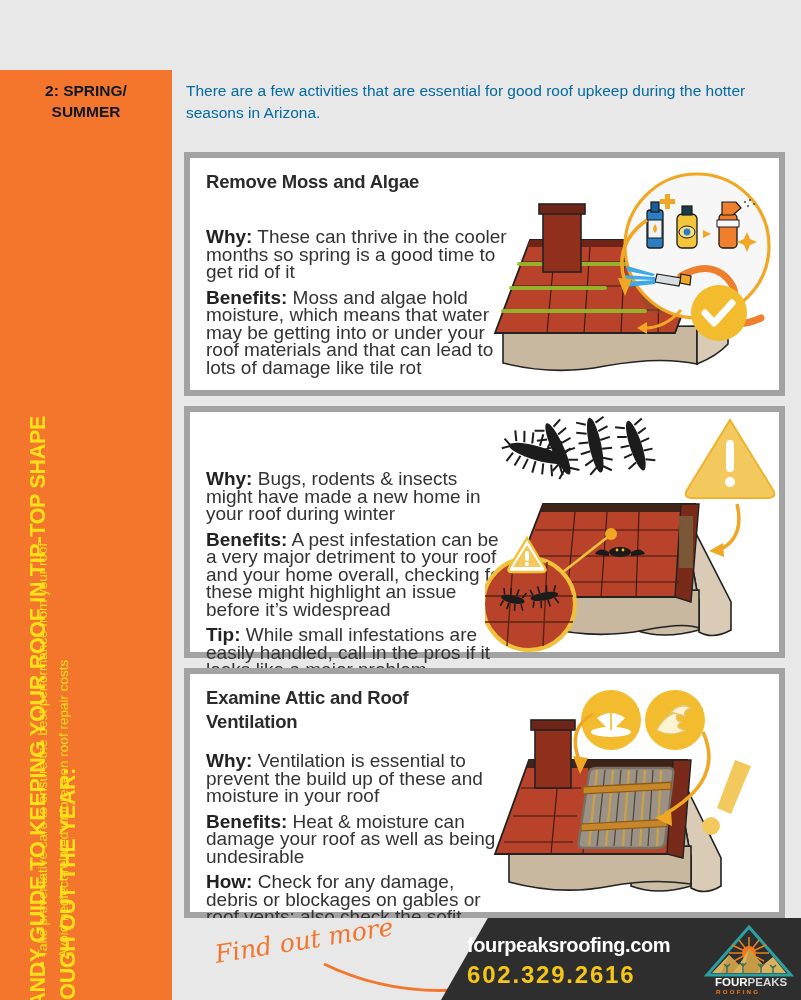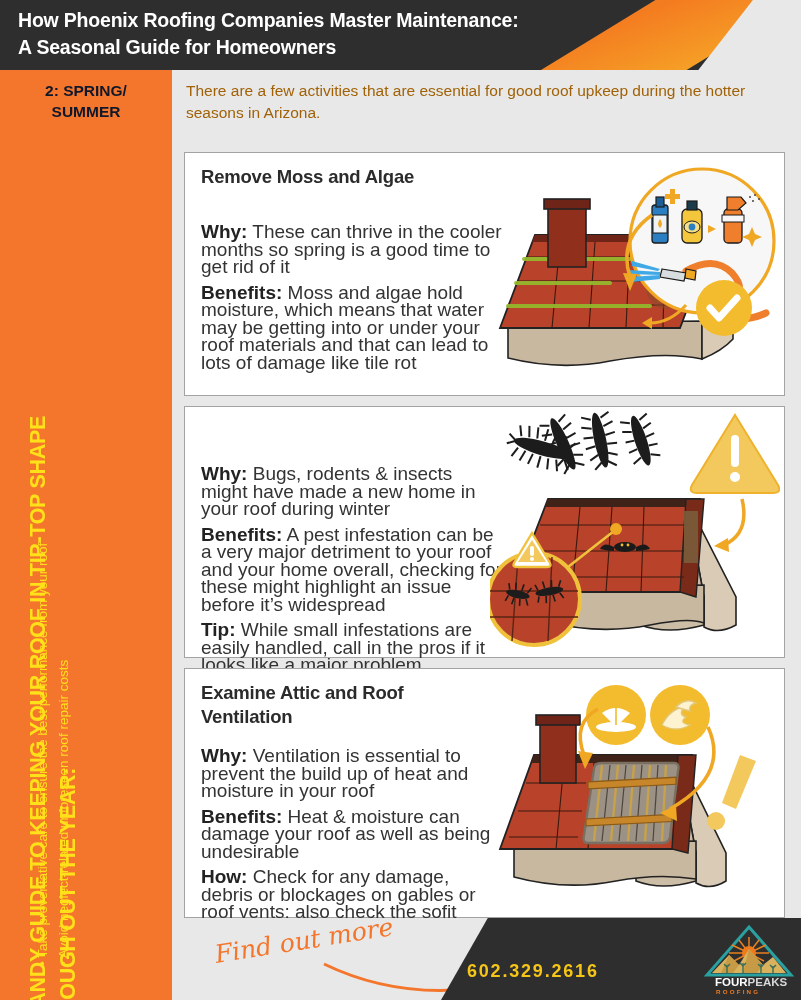--- a/index.html
+++ b/index.html
@@ -57,27 +57,27 @@
     position: absolute; left: -277px; top: 425px;
     width: 660px; transform: rotate(-90deg);
     transform-origin: center center;
     color: #ffe11a; font-size: 13.5px; line-height: 21px;
     text-align: left; white-space: pre-line;
   }
 
   
   .intro {
     position: absolute; left: 186px; top: 80px; width: 600px;
-    color: #a16207; font-size: 15.5px; line-height: 22px;
+    color: #0369a1; font-size: 15.5px; line-height: 22px;
   }
 
   
   .card {
     position: absolute; left: 184px; width: 601px;
-    background: #ffffff; border: 1px solid #a3a3a3;
+    background: #ffffff; border: 6px solid #a3a3a3;
   }
   #card-0 { top: 152px; height: 244px; }
   #card-1 { top: 406px; height: 252px; }
   #card-2 { top: 668px; height: 250px; }
 
   .card-title {
     position: absolute; left: 16px; top: 12px; width: 300px;
     color: #2b2b2b; font-size: 18.5px; font-weight: bold;
     line-height: 24px; white-space: pre-line; letter-spacing: -0.2px;
   }
@@ -109,35 +109,29 @@
     color: #f4762c; font-size: 25px;
     font-family: "DejaVu Serif", serif;
     font-style: italic; transform: rotate(-9deg);
   }
   .footer-url {
     position: absolute; left: 295px; top: 16px;
     color: #ffffff; font-size: 20px; font-weight: bold; letter-spacing: -0.4px;
   }
   .footer-phone {
     position: absolute; left: 295px; top: 43px;
-    color: #f5c518; font-size: 18px; font-weight: bold; letter-spacing: 1.8px;
+    color: #f5c518; font-size: 24px; font-weight: bold; letter-spacing: 1.8px;
   }
   .logo { position: absolute; right: 6px; top: 5px; width: 92px; height: 72px; }
 </style>
 </head>
 <body>
 
 <div class="page">
 
-  <div class="header">
-    <div class="header-grad"></div>
-    <div class="header-grad2"></div>
-    <div class="header-title">How Phoenix Roofing Companies Master Maintenance:
-A Seasonal Guide for Homeowners</div>
-  </div>
 
   <div class="sidebar">
     <div class="season-tag">2: SPRING/
 SUMMER</div>
     <div class="vert-wrap">
       <div class="vert-head">A HANDY GUIDE TO KEEPING YOUR ROOF IN TIP-TOP SHAPE
 THROUGH OUT THE YEAR:</div>
       <div class="vert-bullets">• Take preventative care to ensure the best performance from your roof
 • Avoid neglect-related unforeseen roof repair costs</div>
     </div>
@@ -393,21 +387,21 @@
         <rect x="40" y="139" width="4" height="10" rx="2" fill="#fff"></rect>
         <circle cx="42" cy="152" r="2" fill="#fff"></circle>
       </svg>
     </div>
   </div>
 
   <div class="card" id="card-2">
     <div class="card-title">Examine Attic and Roof
 Ventilation</div>
     <div class="card-body">
-      <div class="para"><b>Why:</b><span> Ventilation is essential to prevent the build up of heat and moisture in your roof</span></div>
+      <div class="para"><b>Why:</b><span> Ventilation is essential to prevent the build up of these and moisture in your roof</span></div>
       <div class="para"><b>Benefits:</b><span> Heat &amp; moisture can damage your roof as well as being undesirable</span></div>
       <div class="para"><b>How:</b><span> Check for any damage, debris or blockages on gables or roof vents; also check the sofit vents under your roof’s eaves and check for signs of moisture in your attic</span></div>
     </div>
     <div class="illus">
       <svg width="290" height="250" viewBox="0 0 290 250">
 
         <path d="M188 86 L236 184 L236 212 Q220 222 206 214 L206 184 Z" fill="#d9cbb5" stroke="#222" stroke-width="1.6"></path>
         <path d="M146 86 L188 86 L206 184 L206 212 Q172 222 146 212 Z" fill="#cbbda6" stroke="#222" stroke-width="1.6"></path>
 
         <path d="M24 174 L24 208 Q76 222 126 212 Q168 204 206 210 L206 172 Z" fill="#c9b8a0" stroke="#222" stroke-width="1.6"></path>
@@ -467,20 +461,21 @@
     </div>
   </div>
 
   <div class="footer">
     <div class="find-more">Find out more</div>
     <svg class="arrow-svg" style="position:absolute;left:148px;top:42px;" width="160" height="40">
       <path d="M4 4 q62 30 132 26" fill="none" stroke="#f4762c" stroke-width="3"></path>
       <path d="M130 24 l14 6 l-15 8 z" fill="#f4762c"></path>
     </svg>
     <div class="footer-dark"></div>
+    <div class="footer-url">fourpeaksroofing.com</div>
     <div class="footer-phone">602.329.2616</div>
     <div class="logo">
       <svg width="92" height="72" viewBox="0 0 92 72">
         <path d="M46 4 L88 52 L4 52 Z" fill="none" stroke="#2aa0a0" stroke-width="3"></path>
         <path d="M46 9 L83 50 L9 50 Z" fill="#2e2e2e"></path>
         <g stroke="#e8821e" stroke-width="1.5">
           <path d="M46 30 L46 14"></path>
             <path d="M46 30 L36 17"></path>
             <path d="M46 30 L56 17"></path>
           <path d="M46 30 L29 22"></path>

